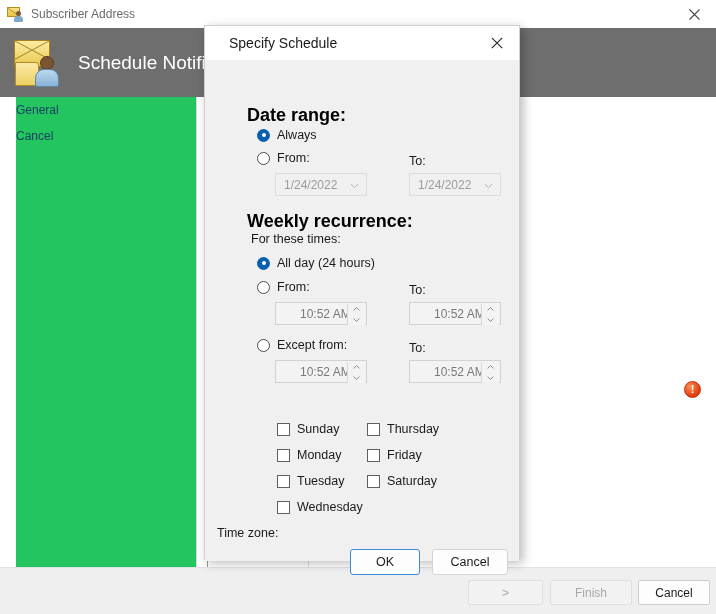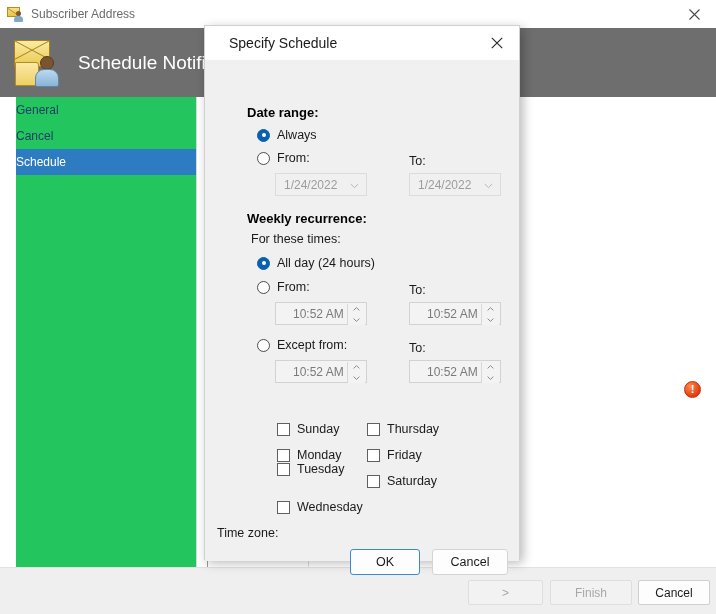--- a/index.html
+++ b/index.html
@@ -311,21 +311,21 @@
   }
   .dlg-body {
     position: relative;
     height: 501px;
     background: #f0f0f0;
   }
 
   .sec-title {
     position: absolute;
     font-weight: bold;
-    font-size: 13px;
+    font-size: 18px;
     color: #000;
     padding-left: 28px;
   }
   .sub-label {
     position: absolute;
     font-size: 12.5px;
     color: #1a1a1a;
   }
 
   .radio-row {
@@ -379,21 +379,21 @@
     position: absolute;
     width: 92px; height: 23px;
     border: 1px solid #d2d2d2;
     background: #f3f3f3;
     box-sizing: border-box;
     display: flex;
     align-items: center;
     font-size: 12px;
     color: #7a7a7a;
   }
-  .field-time .val { margin-left: 17px; }
+  .field-time .val { margin-left: 24px; }
   .spinner {
     position: absolute;
     right: 1px; top: 1px;
     width: 17px; height: 21px;
     border-left: 1px solid #d8d8d8;
     background: #f3f3f3;
     display: flex;
     flex-direction: column;
   }
   .spin-up, .spin-dn {
@@ -484,23 +484,20 @@
     </div>
     <div class="hdr-title">Schedule Notificati</div>
   </div>
 
   <div class="wizard-nav">
     <div class="nav-item">
       <span class="nav-label">General</span>
     </div>
     <div class="nav-item">
       <span class="nav-label">Cancel</span>
-    </div>
-    <div class="nav-item selected">
-      <span class="nav-label">Schedule</span>
     </div>
   </div>
 
   <div class="wizard-body">
     <div class="body-desc">er address.</div>
 
     <div class="toolbar">
       <div class="tb-btn">
         <span class="tb-icon plus"></span>
         <span>Add</span>
@@ -695,21 +692,21 @@
 
 
       <div class="cb-row" style="left:55px; top:362px;">
         <span class="checkbox"></span>
         <span>Sunday</span>
       </div>
       <div class="cb-row" style="left:55px; top:388px;justify-content:flex-end;">
         <span class="checkbox"></span>
         <span>Monday</span>
       </div>
-      <div class="cb-row" style="left:55px; top:402px;">
+      <div class="cb-row" style="left:55px; top:414px;">
         <span class="checkbox"></span>
         <span>Tuesday</span>
       </div>
       <div class="cb-row" style="left:55px; top:440px;">
         <span class="checkbox"></span>
         <span>Wednesday</span>
       </div>
 
       <div class="cb-row" style="left:145px; top:362px;">
         <span class="checkbox"></span>

